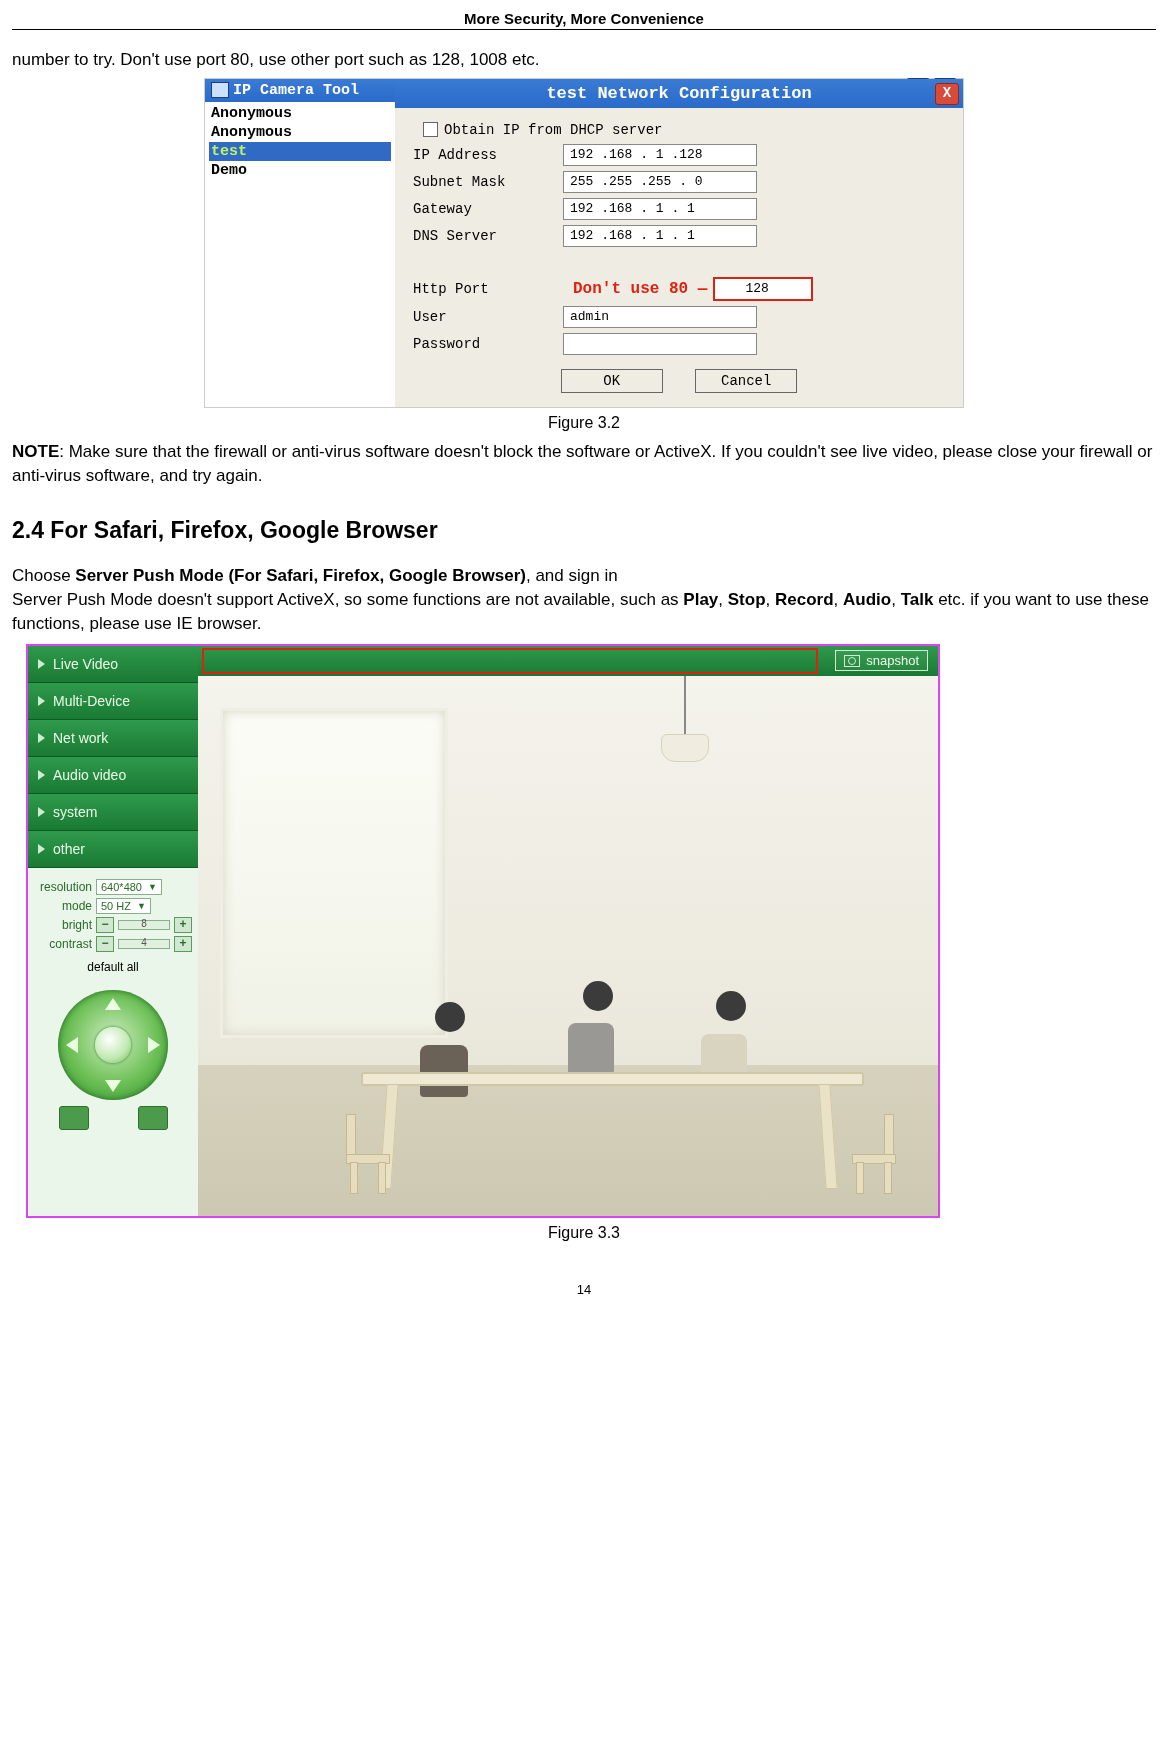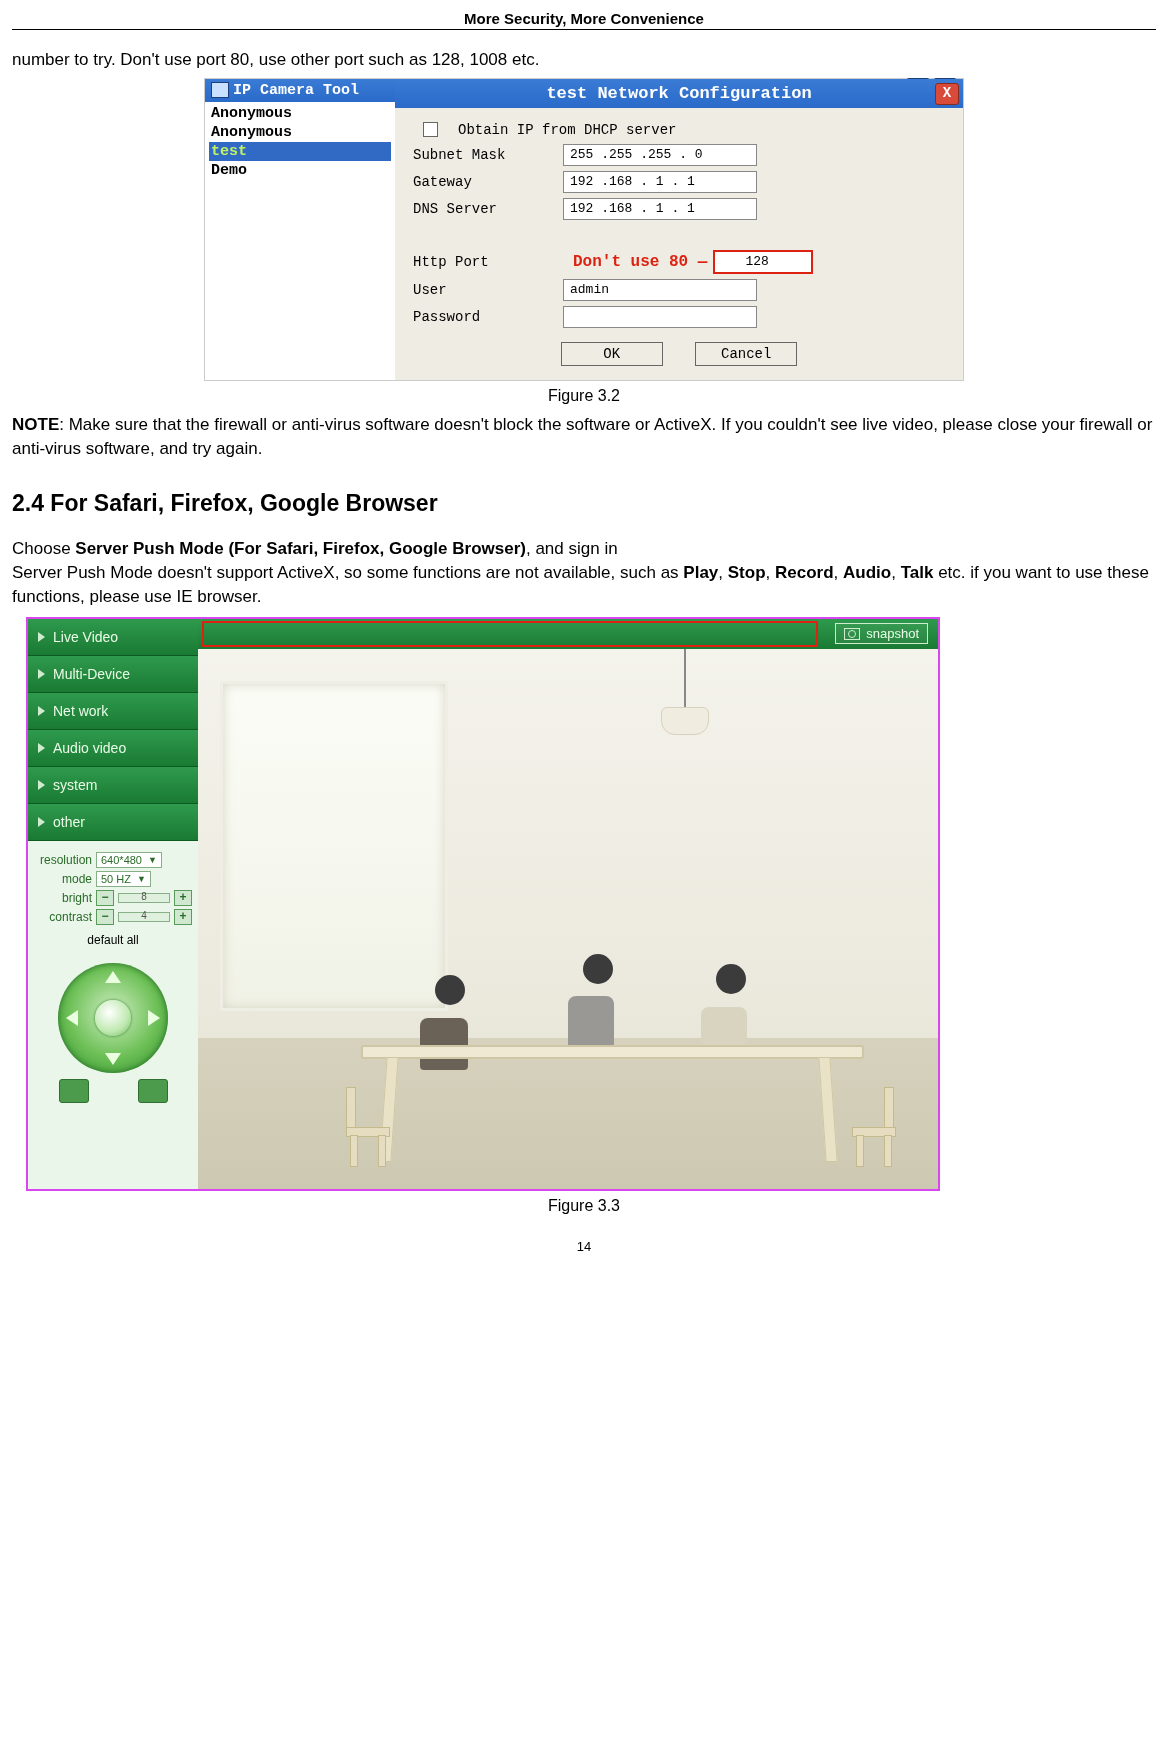--- a/index.html
+++ b/index.html
@@ -97,21 +97,21 @@
   .form-row .fld {
     width: 180px;
     background: #fff;
     border: 1px solid #888;
     height: 20px;
     padding: 0 6px;
     font-family: "Courier New", monospace;
     font-size: 13px;
     line-height: 20px;
   }
-  .dhcp-row { margin-left: 10px; margin-bottom: 6px; display:flex; align-items:center; gap:20px; font-family:"Courier New",monospace; font-size:14px;}
+  .dhcp-row { margin-left: 10px; margin-bottom: 6px; display:flex; align-items:center; gap:6px; font-family:"Courier New",monospace; font-size:14px;}
   .chk { width:13px; height:13px; border:1px solid #666; background:#fff; display:inline-block;}
   .port-hilite .fld { border: 2px solid #d21; }
   .port-note { color: #d21; font-weight: bold; font-size: 16px; margin-left: 10px; white-space: nowrap;}
   .dlg-buttons { text-align: center; margin-top: 14px; }
   .dlg-buttons .btn {
     display: inline-block;
     width: 100px;
     padding: 3px 0;
     background: #efece3;
     border: 1px solid #666;
@@ -239,21 +239,21 @@
   .p2{ left:52%; bottom:38%;} .t2{ left:50%; bottom:26%; width:46px; height:52px; background:#9a9894;}
   .p3{ left:70%; bottom:36%;} .t3{ left:68%; bottom:24%; width:46px; height:52px; background:#d9d4c0;}
   .chair { position:absolute; bottom:4%; width:42px; height:80px;}
   .chair .seat{position:absolute; bottom:30px; width:42px; height:8px; background:#e6ddc0; border:1px solid #c5b98e;}
   .chair .back{position:absolute; bottom:38px; width:8px; height:40px; background:#e6ddc0; border:1px solid #c5b98e;}
   .chair .cleg{position:absolute; bottom:0; width:6px; height:30px; background:#e6ddc0; border:1px solid #c5b98e;}
   .c1{ left:20%;} .c1 .back{left:0;} .c1 .cleg{left:4px;} .c1 .cleg.r{left:32px;}
   .c2{ right:6%;} .c2 .back{right:0;} .c2 .cleg{left:4px;} .c2 .cleg.r{left:32px;}
   .lamp { position:absolute; right:34%; top:0; width:2px; height:60px; background:#888;}
   .shade{ position:absolute; right:31%; top:58px; width:46px; height:26px; background:#f0ece0; border:1px solid #d7d2bb; border-radius:6px 6px 14px 14px;}
-  .footer-pg { text-align:center; font-size:13px; margin-top:24px;}
+  .footer-pg { text-align:center; font-size:13px; margin-top:40px;}
 </style>
 </head>
 <body>
 
 <div class="header">More Security, More Convenience</div>
 
 <div class="body-text">number to try. Don't use port 80, use other port such as 128, 1008 etc.</div>
 
 <div class="fig32-wrap">
   <div class="fig32">
@@ -276,20 +276,24 @@
           <span>□</span>
         </div>
         <div class="xp-right-title">
           <span>test Network Configuration</span>
           <span class="xp-close">X</span>
         </div>
         <div class="dlg-body">
           <div class="dhcp-row">
             <span class="chk"></span>
             <span>Obtain IP from DHCP server</span>
+          </div>
+          <div class="form-row">
+            <span class="lbl">IP Address</span>
+            <span class="fld">192 .168 . 1   .128</span>
           </div>
           <div class="form-row">
             <span class="lbl">Subnet Mask</span>
             <span class="fld">255 .255 .255 . 0</span>
           </div>
           <div class="form-row">
             <span class="lbl">Gateway</span>
             <span class="fld">192 .168 . 1  . 1</span>
           </div>
           <div class="form-row">

